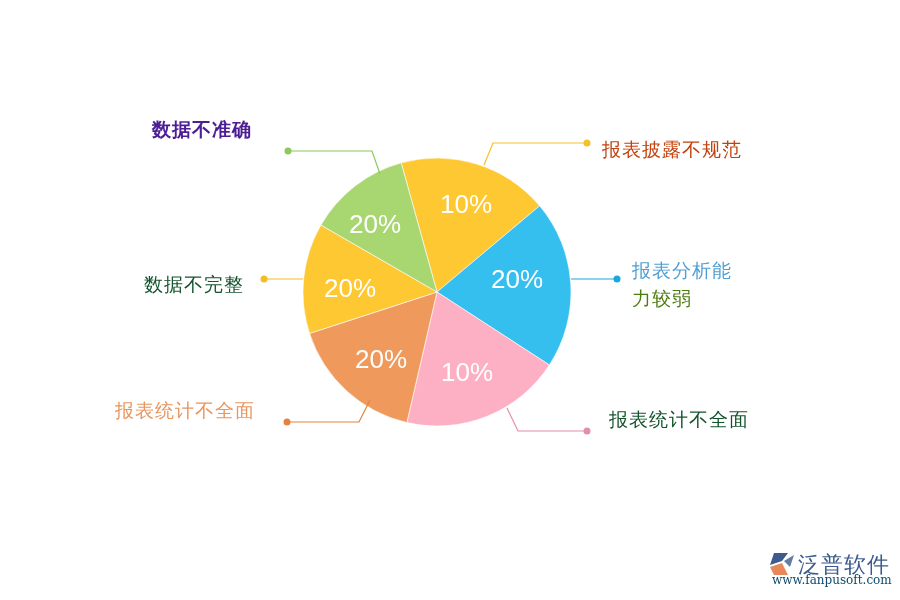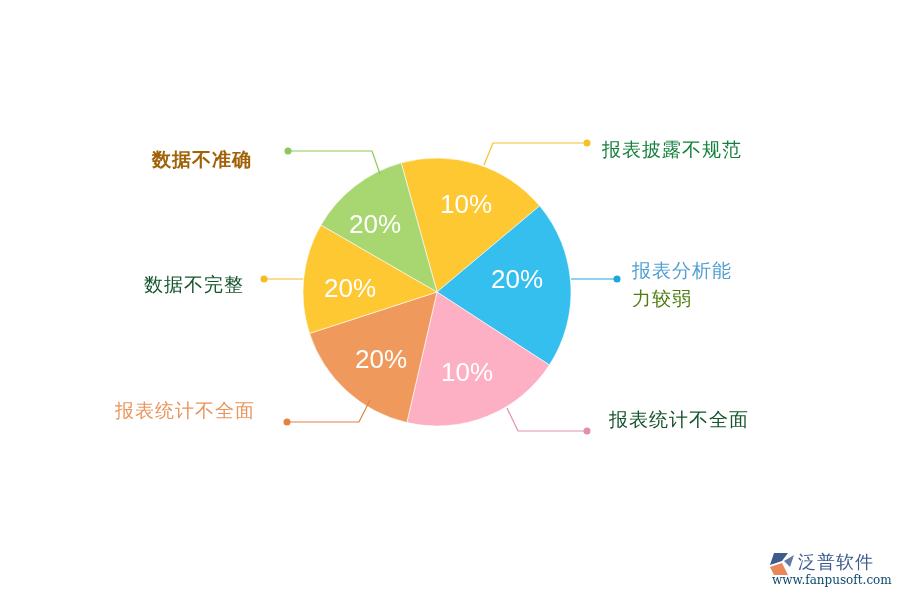--- a/index.html
+++ b/index.html
@@ -1,21 +1,21 @@
 <!DOCTYPE html>
 <html><head>
 <meta charset="utf-8">
 <style>
   html, body { margin: 0; padding: 0; background: #ffffff; }
   body { width: 900px; height: 600px; position: relative; overflow: hidden;
          font-family: "DejaVu Serif", "Liberation Serif", serif; }
   #chart { position: absolute; left: 0; top: 0; width: 900px; height: 600px; }
   .label { position: absolute; font-size: 19px; letter-spacing: 1px; white-space: nowrap; line-height: 26px; }
   .logo { position: absolute; left: 762px; top: 550px; width: 132px; height: 40px; }
-  .logo-text { position: absolute; left: 36px; top: 0px; font-size: 18px; color: #3d5b8c;
+  .logo-text { position: absolute; left: 36px; top: 0px; font-size: 22px; color: #3d5b8c;
                font-family: "DejaVu Sans", sans-serif; letter-spacing: 1px; }
   .logo-url { position: absolute; left: 10px; top: 23px; font-size: 12px; color: #0c4a6e;
               font-family: "DejaVu Serif", serif; }
 </style>
 </head>
 <body>
 
 <svg id="chart" viewBox="0 0 900 600" xmlns="http://www.w3.org/2000/svg">
   <g id="slices">
       <path d="M437,292 L401.1900576055136,162.8735192700445 A134,134 0 0 1 539.6499553779431,205.86646030200376 Z" fill="#fdc832" stroke="#ffffff" stroke-width="0.6"></path>
@@ -49,22 +49,22 @@
   <g fill="#ffffff" font-family="Liberation Sans, DejaVu Sans, sans-serif" font-size="26">
     <text x="466" y="213" text-anchor="middle">10%</text>
     <text x="517" y="288" text-anchor="middle">20%</text>
     <text x="467" y="381" text-anchor="middle">10%</text>
     <text x="381" y="368" text-anchor="middle">20%</text>
     <text x="350" y="297" text-anchor="middle">20%</text>
     <text x="375" y="233" text-anchor="middle">20%</text>
   </g>
 </svg>
 
-<div class="label" style="left:152px; top:146px; color:#a16207; font-weight:bold;">数据不准确</div>
-<div class="label" style="left:602px; top:136px; color:#15803d;">报表披露不规范</div>
+<div class="label" style="left:152px; top:116px; color:#4c1d95; font-weight:bold;">数据不准确</div>
+<div class="label" style="left:602px; top:136px; color:#c2410c;">报表披露不规范</div>
 <div class="label" style="left:632px; top:259px; color:#4f9fd2;font-family:Liberation Mono, monospace;">报表分析能</div>
 <div class="label" style="left:632px; top:285px; color:#4d7c0f;">力较弱</div>
 <div class="label" style="left:144px; top:271px; color:#14532d;">数据不完整</div>
 <div class="label" style="left:115px; top:397px; color:#e9955e;">报表统计不全面</div>
 <div class="label" style="left:609px; top:406px; color:#14532d;">报表统计不全面</div>
 
 <div class="logo">
   <svg width="32" height="26" viewBox="0 0 32 26" style="position:absolute;left:4px;top:1px;">
     <polygon points="8,2 22,2 16,10 4,14" fill="#3d5b8c"></polygon>
     <polygon points="4,16 16,12 22,24 8,24" fill="#e8885a"></polygon>

